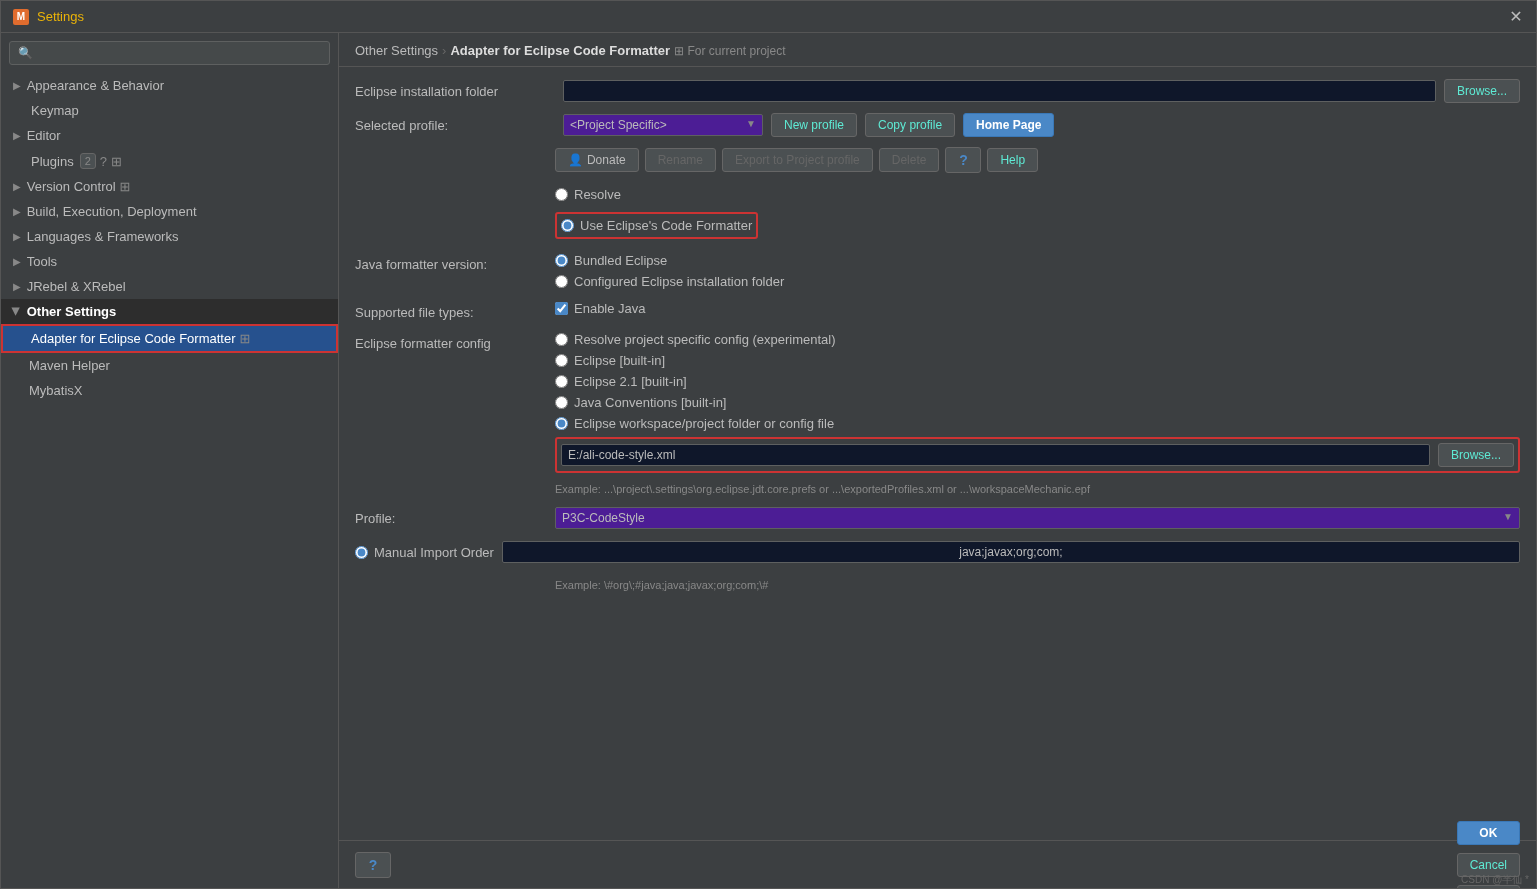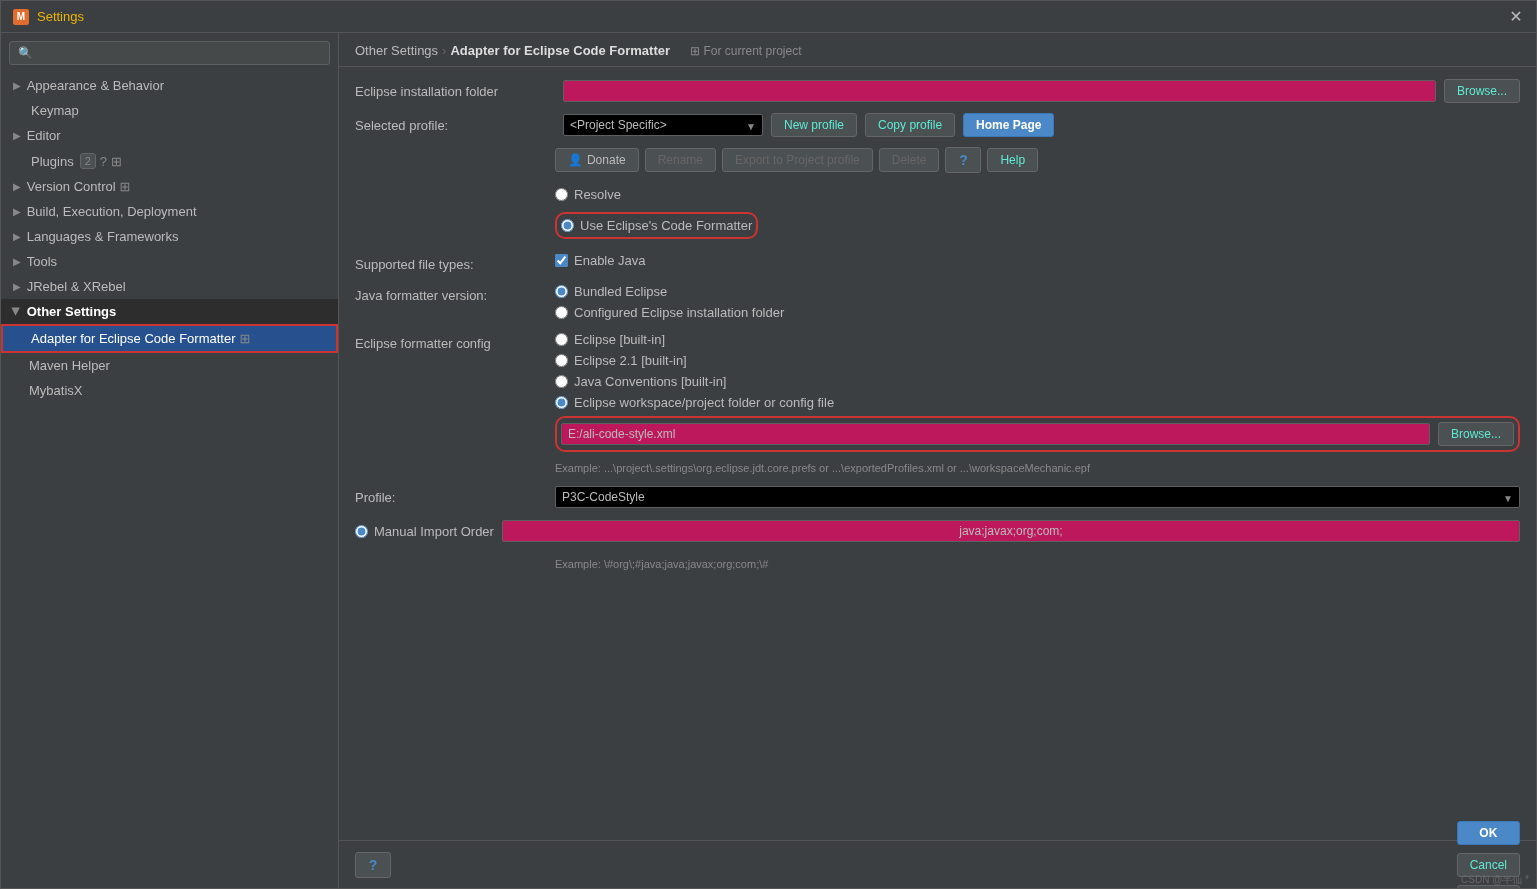--- a/index.html
+++ b/index.html
@@ -158,21 +158,20 @@
     .breadcrumb .sep {
       color: #666;
     }
 
     .breadcrumb .current {
       font-weight: 600;
       color: #dddddd;
     }
 
     .breadcrumb .for-project {
-      margin-left: 16px;
       color: #888;
       font-size: 12px;
     }
 
     .main-body {
       flex: 1;
       overflow-y: auto;
       padding: 12px 16px;
     }
 
@@ -186,21 +185,21 @@
     .form-label {
       width: 200px;
       flex-shrink: 0;
       color: #bbbbbb;
       font-size: 13px;
     }
 
     .text-input {
       flex: 1;
       padding: 3px 6px;
-      background: #be185d;
+      background: #0f172a;
       border: 1px solid #5e6060;
       border-radius: 2px;
       color: #bbbbbb;
       font-size: 12px;
       outline: none;
     }
 
     .btn {
       padding: 4px 12px;
       background: #4b5052;
@@ -237,28 +236,28 @@
       background: #4b5052;
       border: 1px solid #666;
       color: #4a88c7;
       font-weight: bold;
       font-size: 14px;
       min-width: 36px;
     }
 
     .dropdown {
       padding: 3px 6px;
-      background: #000000;
+      background: #4c1d95;
       border: 1px solid #5e6060;
       border-radius: 2px;
       color: #bbbbbb;
       font-size: 12px;
       cursor: pointer;
       display: flex;
-      align-items: flex-end;
+      align-items: flex-start;
       gap: 16px;
       min-width: 200px;
     }
 
     .dropdown-arrow {
       margin-left: auto;
       font-size: 10px;
       color: #888;
     }
 
@@ -275,21 +274,21 @@
       cursor: pointer;
     }
 
     .radio-row input[type="checkbox"] {
       accent-color: #4a88c7;
       cursor: pointer;
     }
 
     .red-border {
       border: 2px solid #cc3333 !important;
-      border-radius: 10px;
+      border-radius: 3px;
       padding: 4px;
     }
 
     .section-row {
       display: flex;
       align-items: flex-start;
       margin-bottom: 12px;
     }
 
     .section-label {
@@ -486,46 +485,50 @@
         <div class="form-row" style="margin-left:200px; margin-bottom:14px;">
           <div class="red-border" style="display:flex; align-items:center;">
             <label class="radio-row">
               <input type="radio" name="formatter-mode" checked="" style="">
               <span>Use Eclipse's Code Formatter</span>
             </label>
           </div>
         </div>
 
         <div class="section-row">
+          <span class="section-label">Java formatter version:</span>
+          <div class="section-content">
+            <label class="radio-row">
+              <input type="radio" name="java-version" checked="" style="">
+              <span>Bundled Eclipse</span>
+            </label>
+            <label class="radio-row">
+              <input type="radio" name="java-version" style="">
+              <span>Configured Eclipse installation folder</span>
+            </label>
+          </div>
+        </div>
+
+        <div class="section-row">
           <span class="section-label">Supported file types:</span>
           <div class="section-content">
             <label class="radio-row">
               <input type="checkbox" checked="" style="">
               <span>Enable Java</span>
-            </label>
-          </div>
-        </div>
-
-        <div class="section-row">
-          <span class="section-label">Java formatter version:</span>
-          <div class="section-content">
-            <label class="radio-row">
-              <input type="radio" name="java-version" checked="" style="">
-              <span>Bundled Eclipse</span>
-            </label>
-            <label class="radio-row">
-              <input type="radio" name="java-version" style="">
-              <span>Configured Eclipse installation folder</span>
             </label>
           </div>
         </div>
 
         <div class="section-row">
           <span class="section-label">Eclipse formatter config</span>
           <div class="section-content">
+            <label class="radio-row">
+              <input type="radio" name="config-source" style="">
+              <span>Resolve project specific config (experimental)</span>
+            </label>
             <label class="radio-row">
               <input type="radio" name="config-source" style="">
               <span>Eclipse [built-in]</span>
             </label>
             <label class="radio-row">
               <input type="radio" name="config-source" style="">
               <span>Eclipse 2.1 [built-in]</span>
             </label>
             <label class="radio-row">
               <input type="radio" name="config-source" style="">

